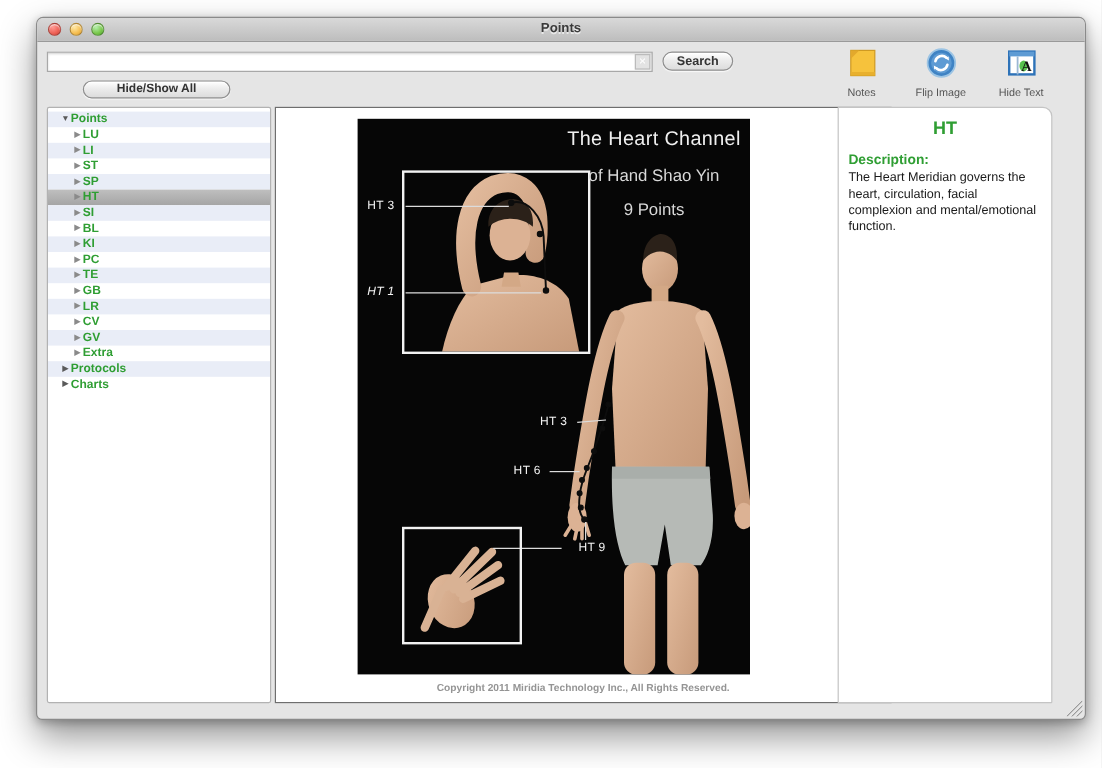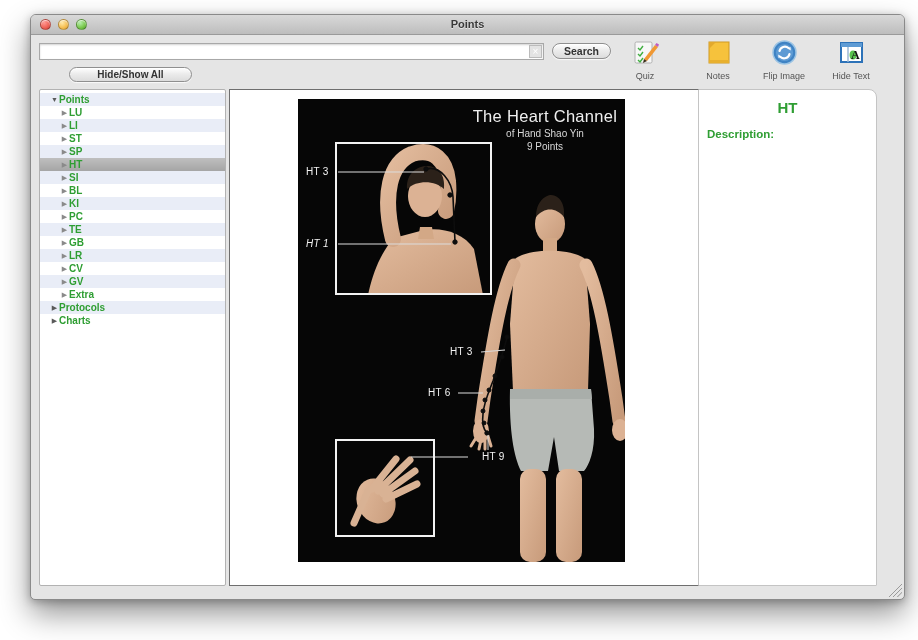--- a/index.html
+++ b/index.html
@@ -71,21 +71,21 @@
   .row .tri{display:inline-block;width:9px;font-size:7px;color:#8a8a8a;
             vertical-align:top;text-align:center;}
   .row.root .tri{color:#5a5a5a;}
   .row.root{padding-left:10px;}
   .row.sub{padding-left:20px;}
   .row.sel{background:linear-gradient(#bfbfbf,#a5a5a5)!important;}
   
   .blackimg{position:absolute;left:68px;top:9px;width:327px;height:463px;background:#060606;}
   .blackimg .titleblock{position:absolute;left:170px;top:8px;width:154px;text-align:center;color:#efefef;}
   .bi-title{font-size:16.5px;letter-spacing:.3px;}
-  .bi-sub{font-size:10px;color:#d8d8d8;margin-top:2px;}
+  .bi-sub{font-size:14px;color:#d8d8d8;margin-top:12px;}
   .inset{position:absolute;border:2px solid #f2f2f2;box-sizing:border-box;}
   .inset.upper{left:37px;top:43px;width:157px;height:153px;}
   .inset.lower{left:37px;top:340px;width:100px;height:98px;}
   .ptlabel{position:absolute;color:#f4f4f4;font-size:10px;letter-spacing:.3px;}
   .figsvg{position:absolute;left:0;top:0;}
   .copyright{position:absolute;left:0;right:0;top:478px;text-align:center;
              font-size:8.5px;font-weight:bold;color:#949494;}
   
   .dtitle{margin-top:9px;text-align:center;font-size:15px;font-weight:bold;color:#2f9e33;}
   .dhead{margin:12px 8px 2px 8px;font-size:11.5px;font-weight:bold;color:#2f9e33;}
@@ -109,32 +109,20 @@
       <div class="light green"></div>
     </div>
     <div class="title">Points</div>
   </div>
 
   <input class="searchfield" type="text" placeholder="" style="">
   <div class="clearbtn">×</div>
   <div class="aquabtn btn-search">Search</div>
   <div class="aquabtn btn-hideshow">Hide/Show All</div>
 
-  <div class="tbicon" style="left:579px;">
-    <span class="glyph">
-      <svg width="27" height="27" viewBox="0 0 27 27">
-        <rect x="3" y="3" width="17" height="21" rx="1.5" fill="#f7f7f7" stroke="#b0b0b0"></rect>
-        <path d="M6 9 l2 2 3-4 M6 15 l2 2 3-4 M6 21 l2 2 3-4" stroke="#3fae3f" stroke-width="1.4" fill="none"></path>
-        <polygon points="12,20 23,6 26,8 15,22" fill="#f09833"></polygon>
-        <polygon points="23,6 26,8 27,5.5 24.5,4" fill="#c05cc0"></polygon>
-        <polygon points="12,20 15,22 11,24" fill="#3a2c18"></polygon>
-      </svg>
-    </span>
-    <div class="lbl">Quiz</div>
-  </div>
 
   <div class="tbicon" style="left:718px;">
     <span class="glyph">
       <svg width="27" height="27" viewBox="0 0 27 27">
         <circle cx="13.5" cy="13.5" r="11.5" fill="#3f83c4"></circle>
         <circle cx="13.5" cy="13.5" r="11.5" fill="none" stroke="#9cc4e4" stroke-width="1.5"></circle>
         <circle cx="13.5" cy="13.5" r="8.6" fill="#5e9bd4"></circle>
         <path d="M8.5 12 a5.5 5.5 0 0 1 9-3 M18.5 15 a5.5 5.5 0 0 1 -9 3" stroke="#fff" stroke-width="2.2" fill="none" stroke-linecap="round"></path>
         <polygon points="19.5,8 16.5,9.5 19.8,11.5" fill="#fff"></polygon>
         <polygon points="7.5,19 10.5,17.5 7.2,15.5" fill="#fff"></polygon>
@@ -274,21 +262,23 @@
         <div class="bi-sub">9 Points</div>
       </div>
 
       <div class="ptlabel" style="left:8px;top:67px;">HT 3</div>
       <div class="ptlabel" style="left:8px;top:139px;font-style:italic;">HT 1</div>
       <div class="ptlabel" style="left:152px;top:247px;">HT 3</div>
       <div class="ptlabel" style="left:130px;top:288px;">HT 6</div>
       <div class="ptlabel" style="left:172px;top:352px;padding-left:12px;">HT 9</div>
     </div>
 
+    <div class="copyright">Copyright 2011 Miridia Technology Inc., All Rights Reserved.</div>
   </div>
 
   <div class="panel detailpanel">
     <div class="dtitle">HT</div>
     <div class="dhead">Description:</div>
+    <div class="dbody">The Heart Meridian governs the heart, circulation, facial complexion and mental/emotional function.</div>
   </div>
 
   <div class="grip"></div>
 </div>
 
 </body></html>

